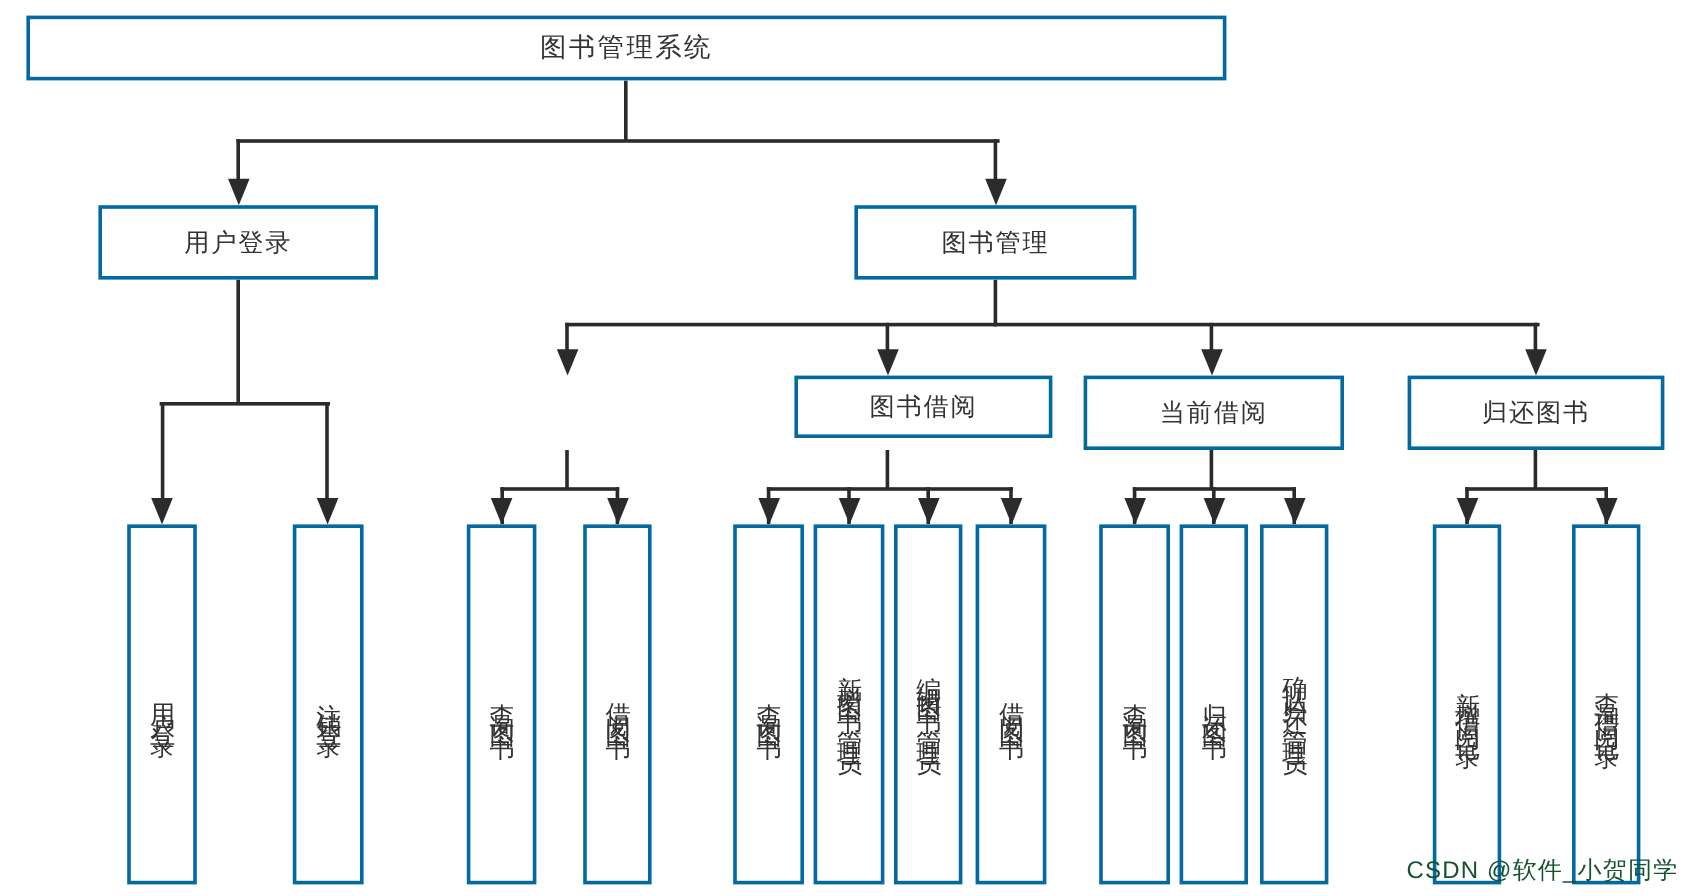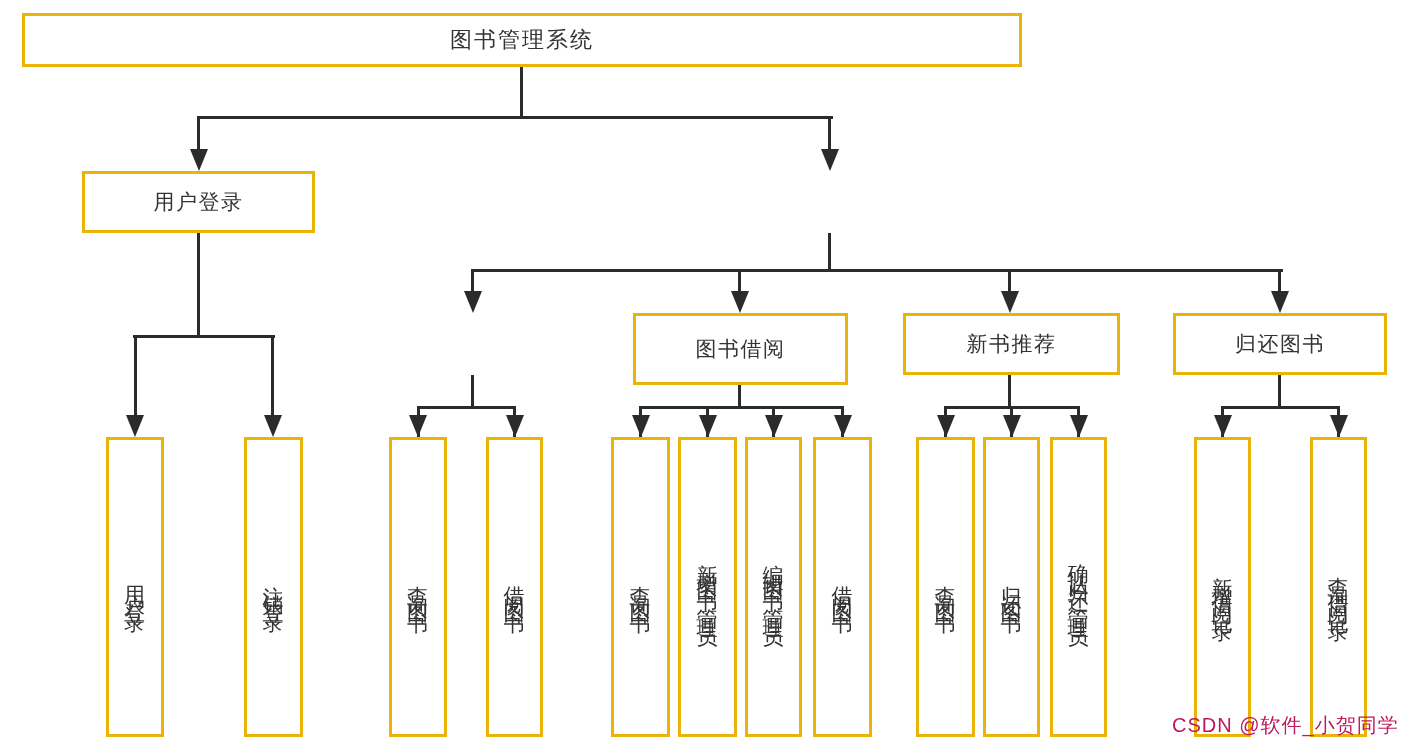--- a/index.html
+++ b/index.html
@@ -6,41 +6,41 @@
   #canvas{
     position:relative;
     width:1405px;height:747px;
     background:#ffffff;
     font-family:"Liberation Sans","DejaVu Sans",sans-serif;
     overflow:hidden;
   }
   .box{
     position:absolute;
     background:#ffffff;
-    border:3px solid #eab308;
+    border:3px solid #0369a1;
     box-sizing:border-box;
     display:flex;align-items:center;justify-content:center;
     color:#333333;
   }
   .title-label{font-size:22px;letter-spacing:2px;}
   .hl{font-size:21px;letter-spacing:1.5px;}
   .vbox{writing-mode:vertical-rl;text-orientation:mixed;font-size:21px;line-height:1;}
   .vbox span{letter-spacing:9px;}
   .line{position:absolute;background:#2b2b2b;}
   .head{
     position:absolute;width:0;height:0;
     border-left:9px solid transparent;
     border-right:9px solid transparent;
     border-top:22px solid #2b2b2b;
   }
   .watermark{
     position:absolute;
     left:1172px;top:712px;
     font-size:20px;letter-spacing:1px;
-    color:#be185d;
+    color:#14532d;
     white-space:nowrap;
   }
 </style>
 </head>
 <body>
 
 <div id="canvas">
 
   <div class="line" style="left:520px;top:67px;width:3px;height:51px;"></div>
 
@@ -105,26 +105,29 @@
   <div class="line" style="left:1337px;top:406px;width:3px;height:31px;"></div>
   <div class="head" style="left:1330px;top:415px;"></div>
 
   <div class="box" style="left:22px;top:13px;width:1000px;height:54px;">
     <span class="title-label">图书管理系统</span>
   </div>
 
   <div class="box" style="left:82px;top:171px;width:233px;height:62px;">
     <span class="hl">用户登录</span>
   </div>
+  <div class="box" style="left:712px;top:171px;width:235px;height:62px;">
+    <span class="hl">图书管理</span>
+  </div>
 
-  <div class="box" style="left:633px;top:313px;width:215px;height:72px;">
+  <div class="box" style="left:662px;top:313px;width:215px;height:52px;">
     <span class="hl">图书借阅</span>
   </div>
   <div class="box" style="left:903px;top:313px;width:217px;height:62px;">
-    <span class="hl">新书推荐</span>
+    <span class="hl">当前借阅</span>
   </div>
   <div class="box" style="left:1173px;top:313px;width:214px;height:62px;">
     <span class="hl">归还图书</span>
   </div>
 
   <div class="box vbox" style="left:106px;top:437px;width:58px;height:300px;">
     <span>用户登录</span>
   </div>
   <div class="box vbox" style="left:244px;top:437px;width:59px;height:300px;">
     <span>注销登录</span>

